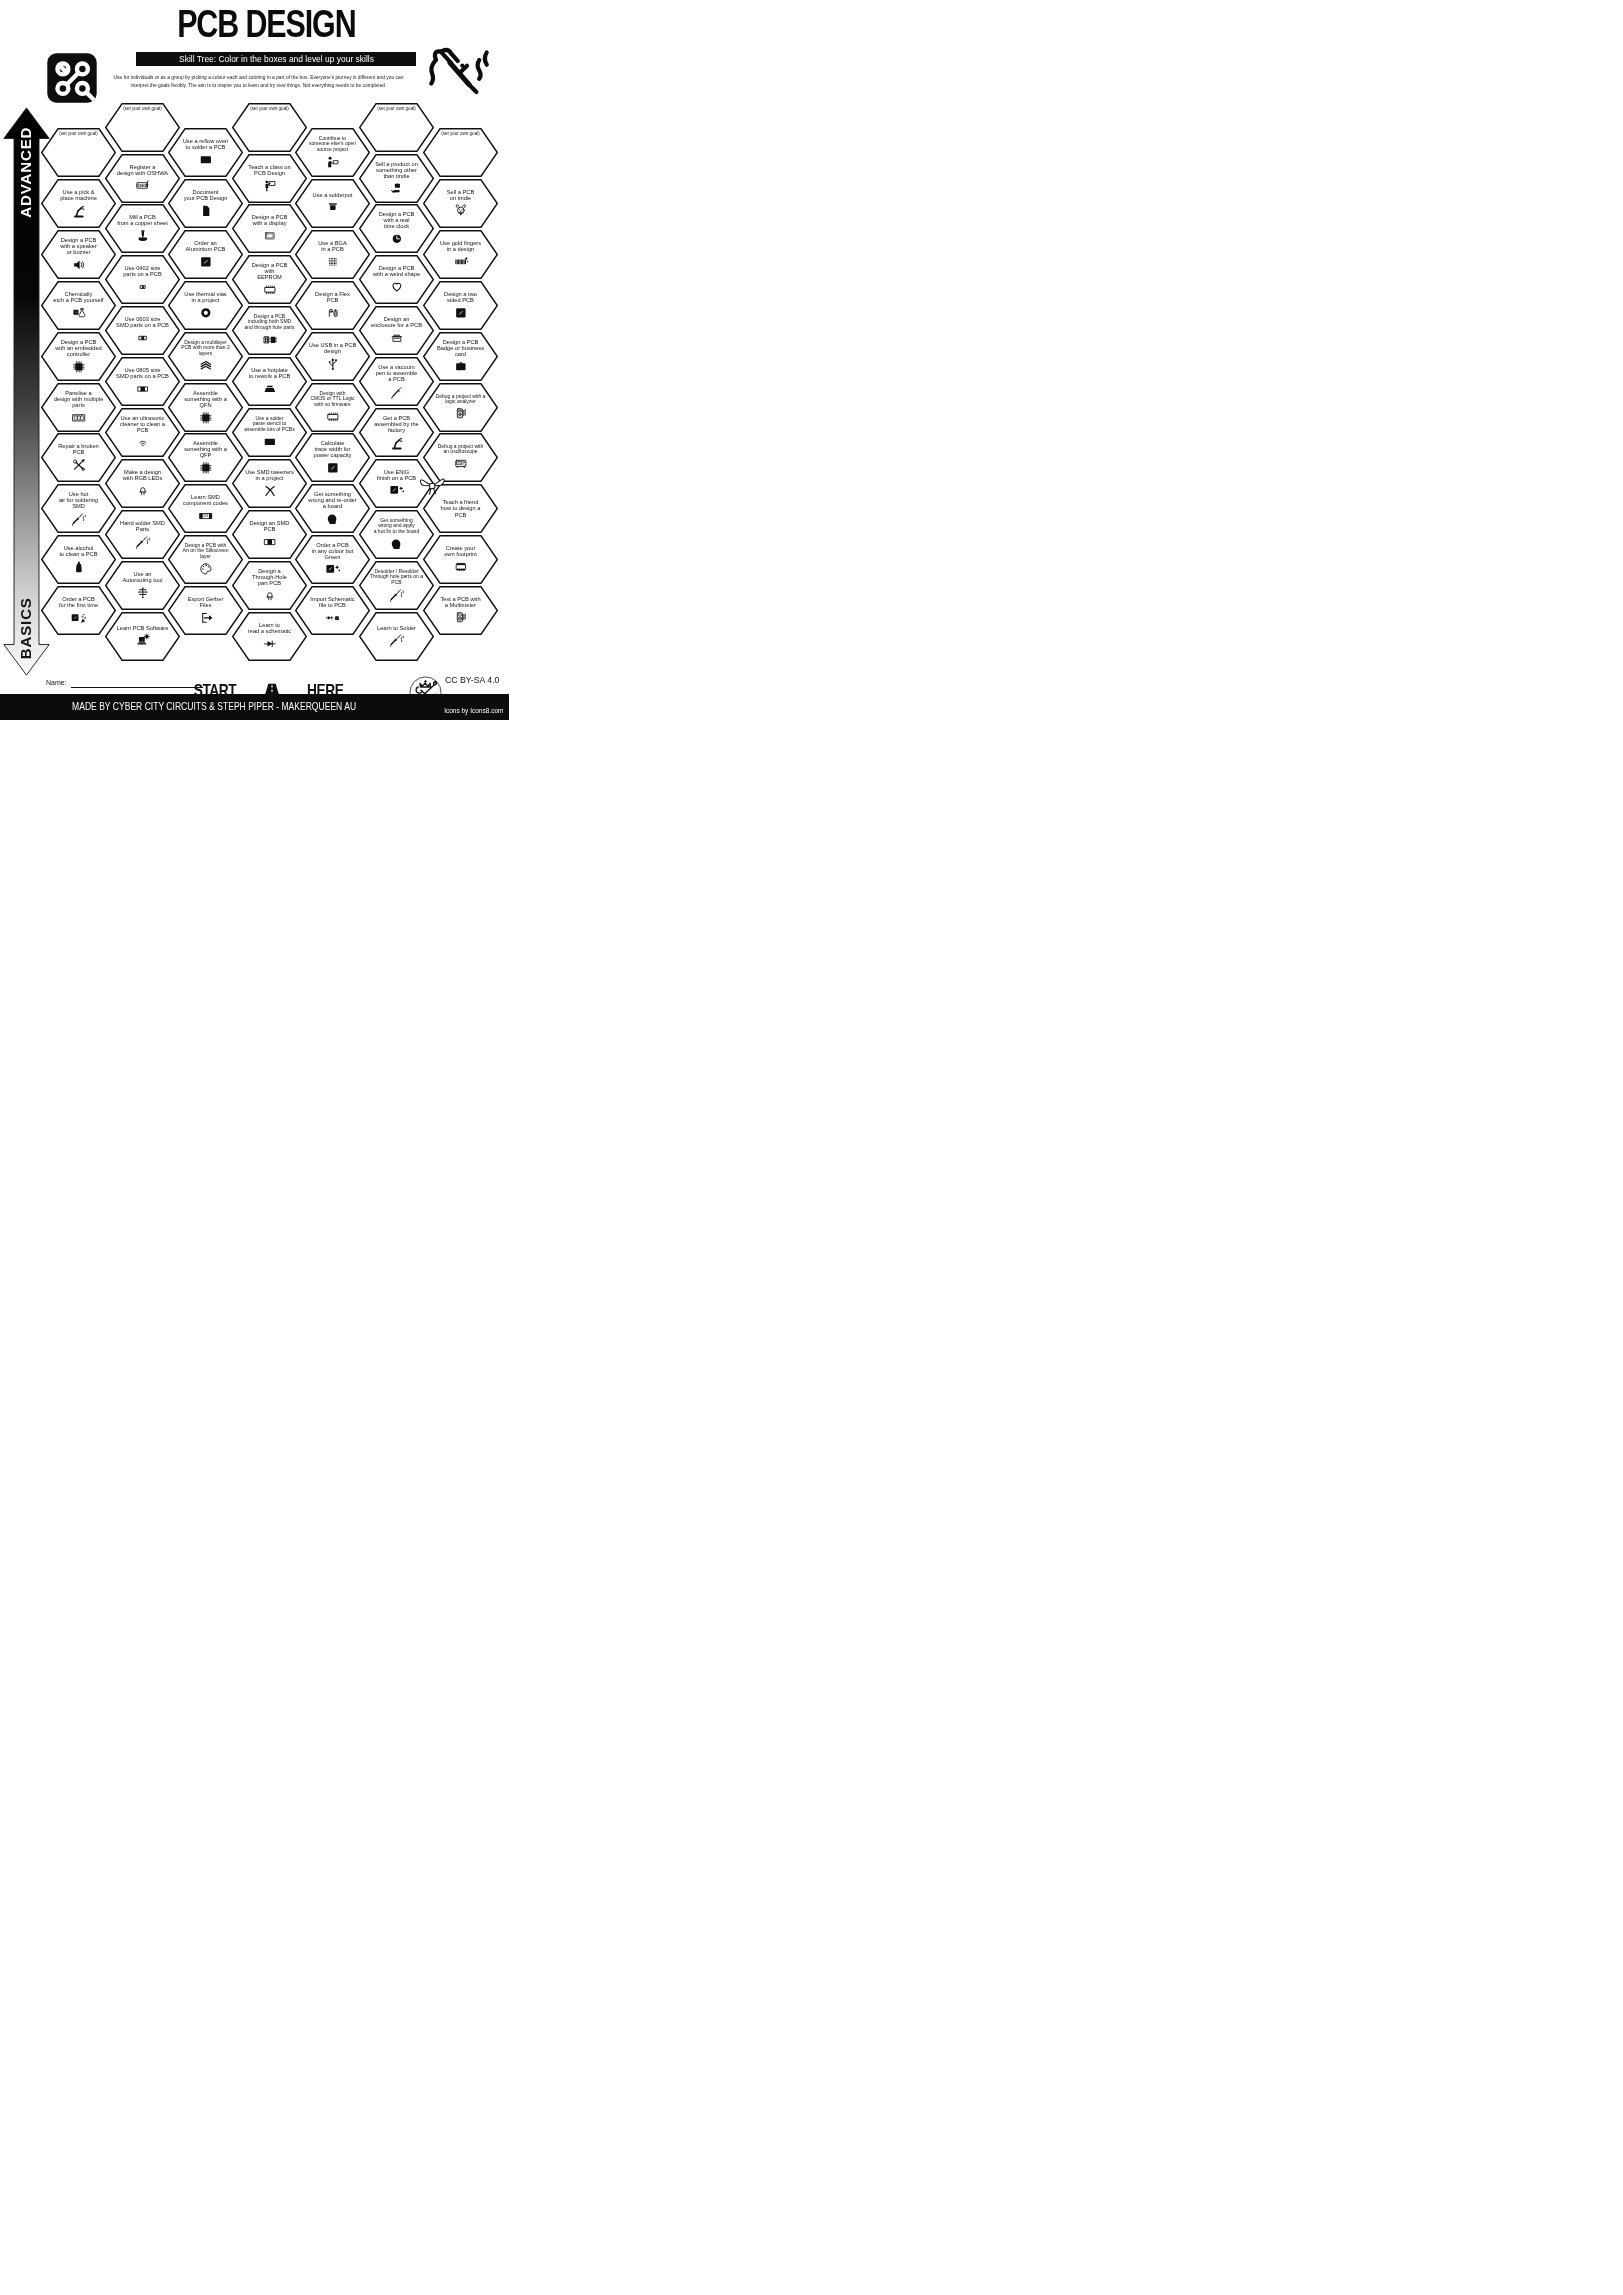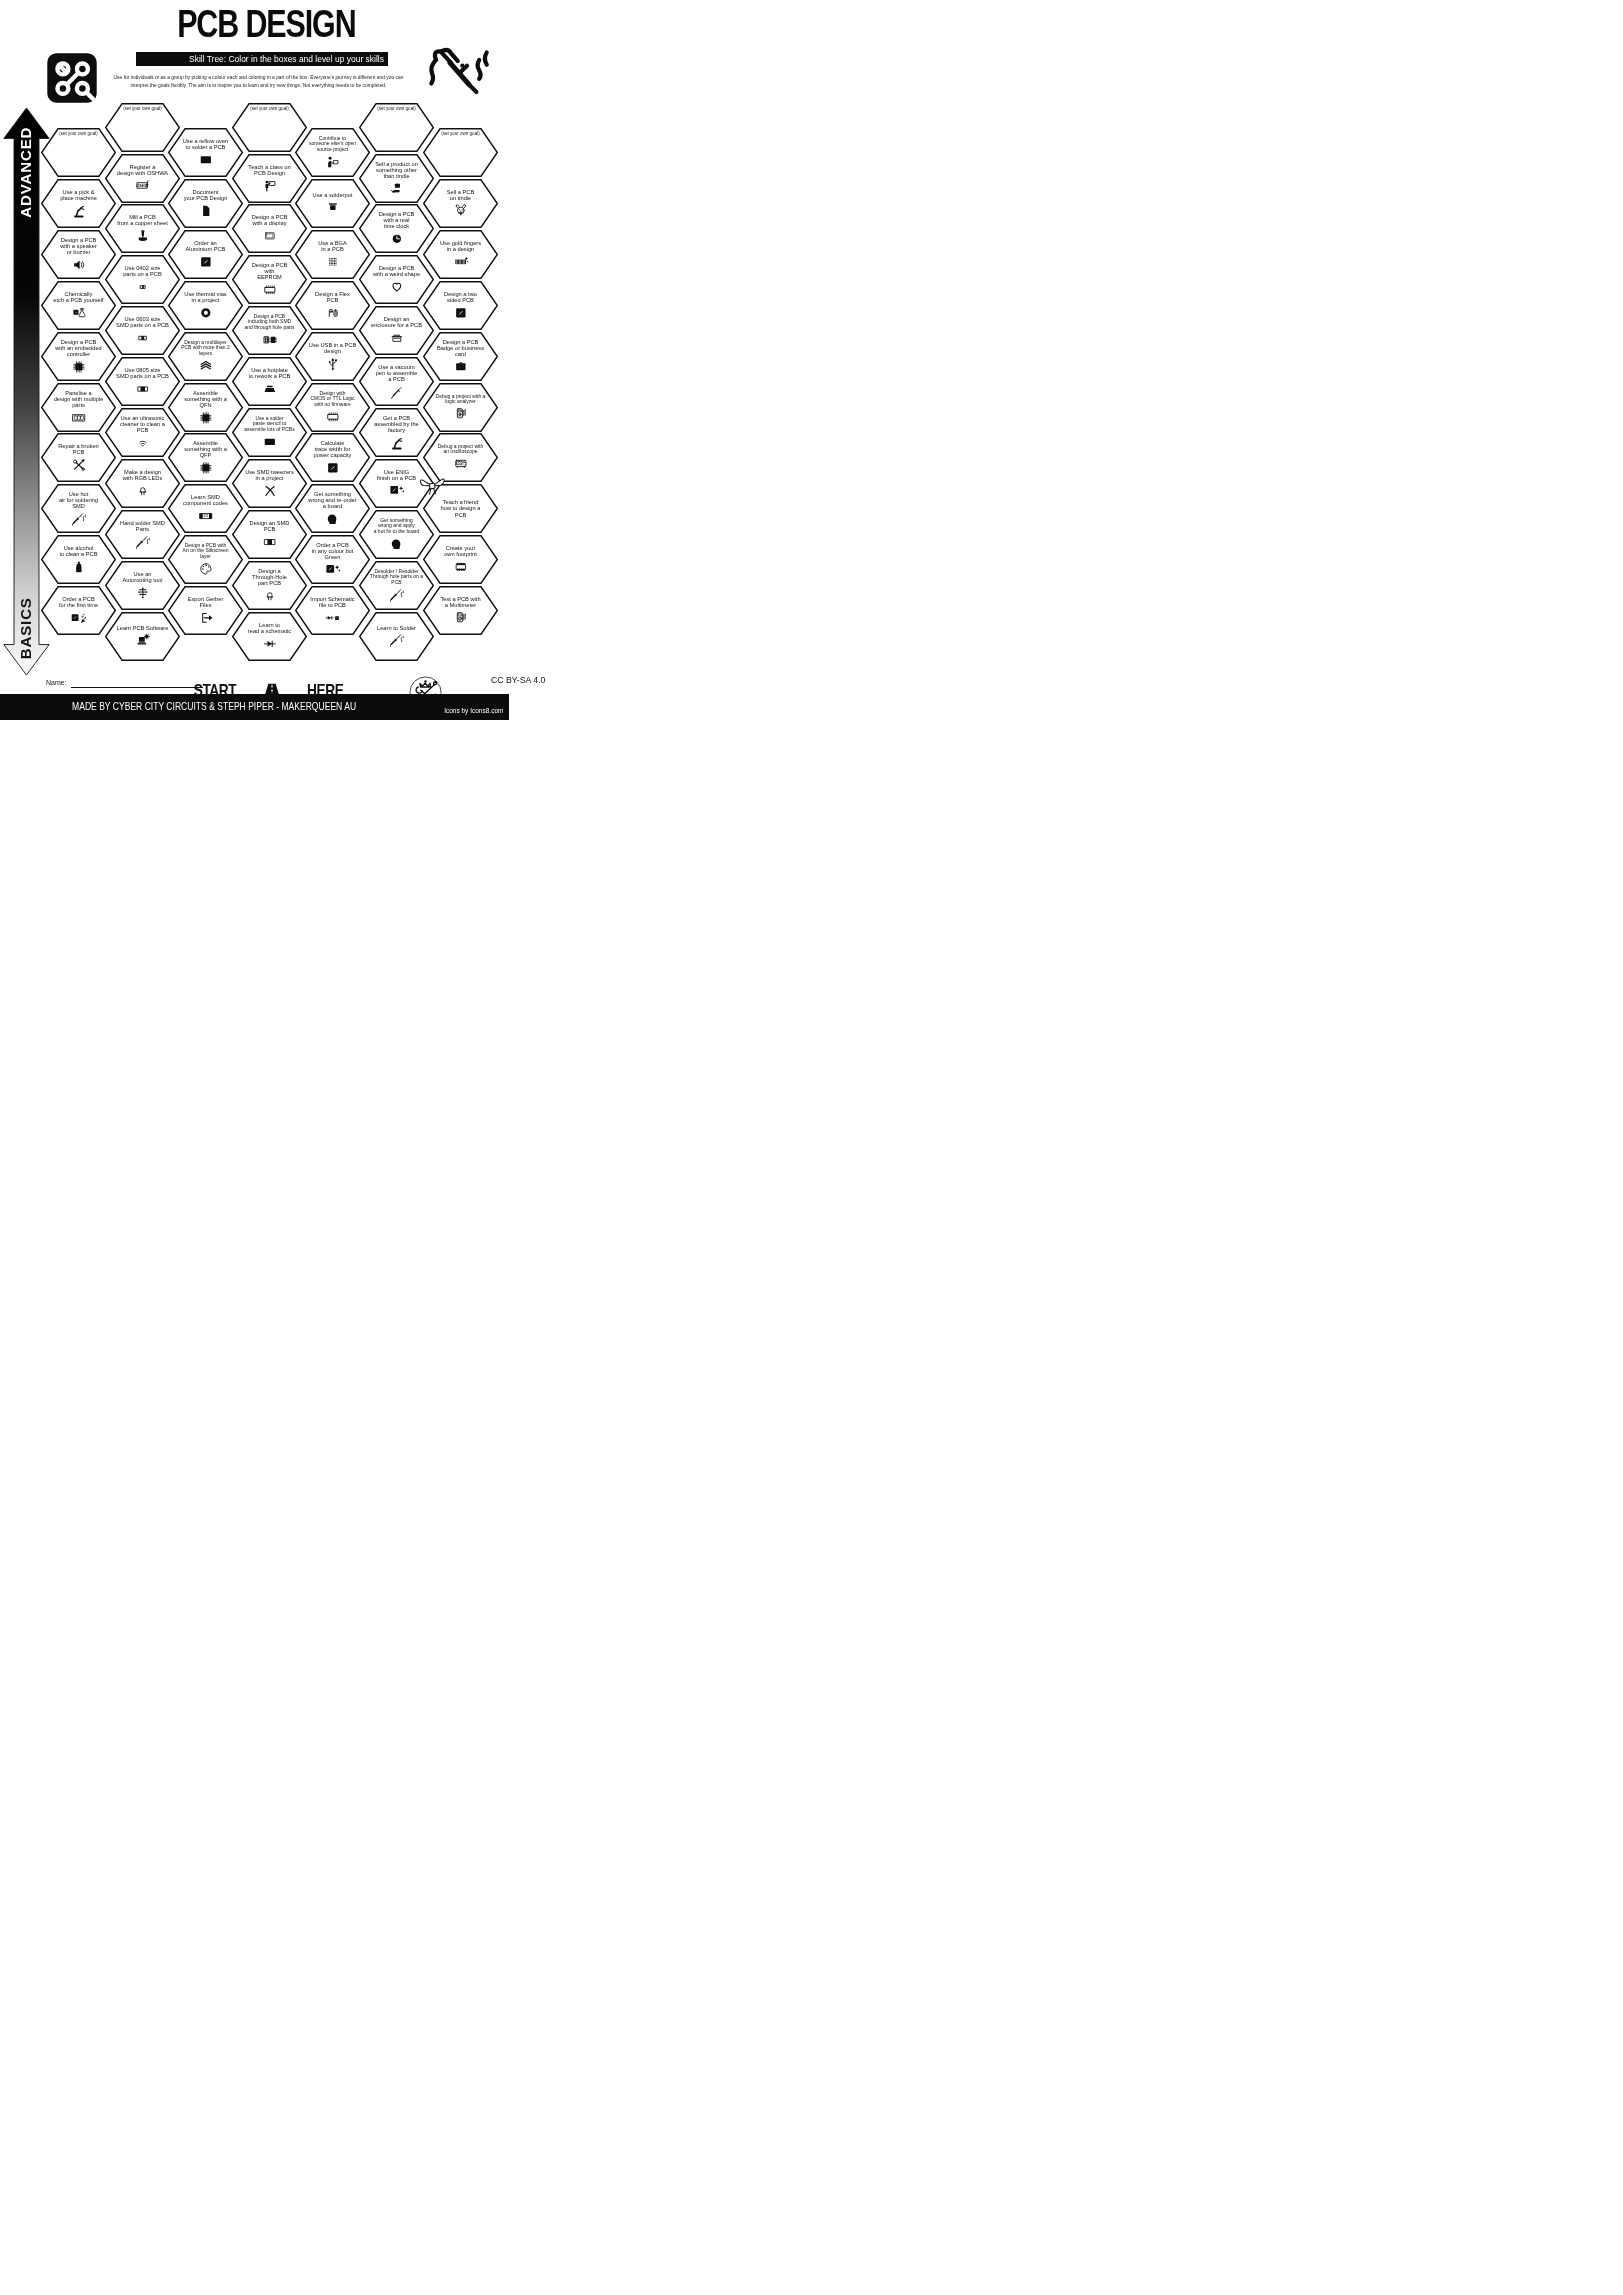--- a/index.html
+++ b/index.html
@@ -1,24 +1,24 @@
 <!DOCTYPE html>
 <html style="font-size:7.4px"><head>
 <meta charset="utf-8">
 <style>
   html,body{margin:0;padding:0;background:#fff;}
   body{font-family:"Liberation Sans",sans-serif;color:#111;}
-  #page{position:relative;width:509px;height:720px;background:#fff;overflow:hidden;padding-left:46px;}
+  #page{position:relative;width:509px;height:720px;background:#fff;overflow:hidden;}
 
   
   #title-wrap{position:absolute;left:81px;top:3.7px;width:370px;text-align:center;}
   #title-wrap .t{display:inline-block;font-size:39px;font-weight:bold;letter-spacing:-1.4px;
     transform:scaleX(0.78);transform-origin:center;line-height:1.0;color:#0b0b0b;white-space:nowrap;}
-  #subtitle-bar{position:absolute;left:136px;top:52px;width:252px;height:14.3px;background:#0d0d0d;
-    display:flex;align-items:center;justify-content:flex-end;}
+  #subtitle-bar{position:absolute;left:136px;top:52px;width:280px;height:14.3px;background:#0d0d0d;
+    display:flex;align-items:center;justify-content:center;}
   #subtitle-bar .s{color:#fff;font-size:8.8px;white-space:nowrap;transform:scaleX(0.96);}
   #description{position:absolute;left:86px;top:74px;width:345px;text-align:center;
     font-size:4.9px;line-height:1.6;color:#1a1a1a;}
 
   
   #pcb-logo{position:absolute;left:46px;top:52px;width:52px;height:52px;}
   #iron-logo{position:absolute;left:426px;top:45px;width:67px;height:61px;}
 
   
   #side-arrow{position:absolute;left:0.9px;top:107px;width:51px;height:569px;}

